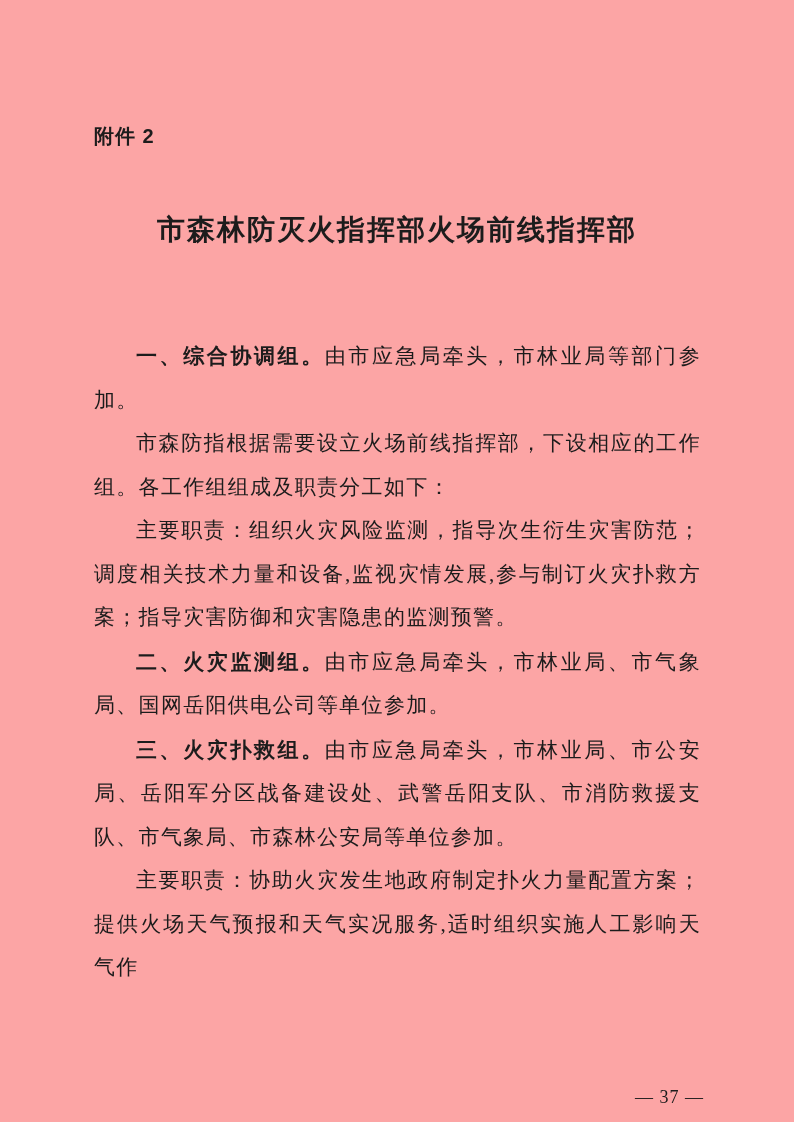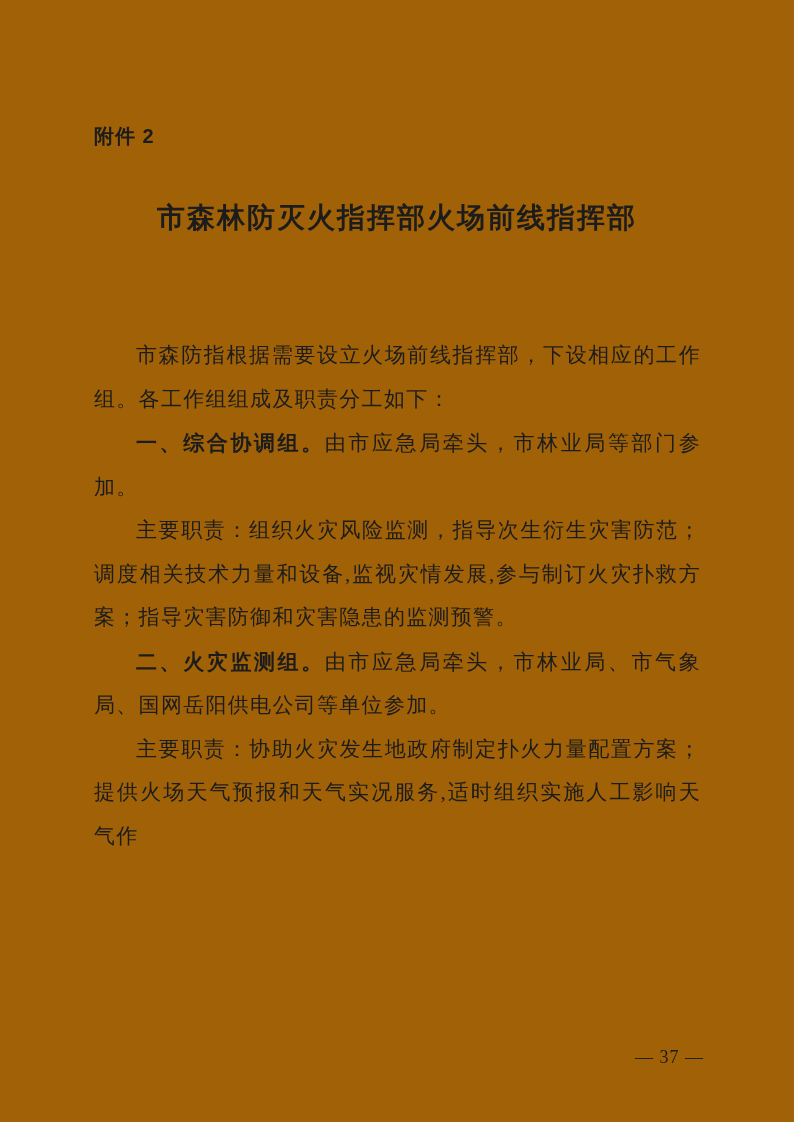--- a/index.html
+++ b/index.html
@@ -5,39 +5,39 @@
   html, body {
     margin: 0;
     padding: 0;
     background: #e8e8e8;
   }
   .page {
     position: relative;
     width: 794px;
     height: 1122px;
     margin: 0 auto;
-    background: #a16207;
+    background: #fca5a5;
     overflow: hidden;
     color: #1c1c1c;
     font-family: "Liberation Serif", "DejaVu Serif", serif;
   }
   .attachment {
     position: absolute;
     left: 94px;
     top: 122px;
     font-family: "Liberation Sans", "DejaVu Sans", sans-serif;
     font-weight: 600;
     font-size: 20px;
     letter-spacing: 1px;
     line-height: 28px;
   }
   .title {
     position: absolute;
     left: 0;
-    top: 192px;
+    top: 204px;
     width: 794px;
     margin: 0;
     text-align: center;
     font-weight: bold;
     font-size: 28px;
     line-height: 52px;
     letter-spacing: 2px;
   }
   .title .title-line {
     display: block;
@@ -55,41 +55,42 @@
   .doc-body p {
     margin: 0;
     text-indent: 2em;
   }
   .run-bold {
     font-family: "Liberation Sans", "DejaVu Sans", sans-serif;
     font-weight: 700;
   }
   .footer {
     position: absolute;
-    top: 1044px;
+    top: 1084px;
     right: 90px;
     font-size: 18px;
     letter-spacing: 1px;
     line-height: 26px;
   }
 </style>
 </head>
 <body>
 
 <div class="page">
 
   <div class="attachment">附件 2</div>
 
   <h1 class="title">
     <span class="title-line">市森林防灭火指挥部火场前线指挥部</span>
   </h1>
 
   <div class="doc-body" id="doc-body">
+      <p><span class="run-bold">一、综合协调组。</span><span>由市应急局牵头，市林业局等部门参加。</span></p>
       <p><span>市森防指根据需要设立火场前线指挥部，下设相应的工作组。各工作组组成及职责分工如下：</span></p>
-      <p><span class="run-bold">一、综合协调组。</span><span>由市应急局牵头，市林业局等部门参加。</span></p>
       <p><span>主要职责：组织火灾风险监测，指导次生衍生灾害防范；调度相关技术力量和设备,监视灾情发展,参与制订火灾扑救方案；指导灾害防御和灾害隐患的监测预警。</span></p>
       <p><span class="run-bold">二、火灾监测组。</span><span>由市应急局牵头，市林业局、市气象局、国网岳阳供电公司等单位参加。</span></p>
+      <p><span class="run-bold">三、火灾扑救组。</span><span>由市应急局牵头，市林业局、市公安局、岳阳军分区战备建设处、武警岳阳支队、市消防救援支队、市气象局、市森林公安局等单位参加。</span></p>
       <p><span>主要职责：协助火灾发生地政府制定扑火力量配置方案；提供火场天气预报和天气实况服务,适时组织实施人工影响天气作</span></p>
     </div>
 
   <div class="footer">— 37 —</div>
 
 </div>
 
 </body></html>

